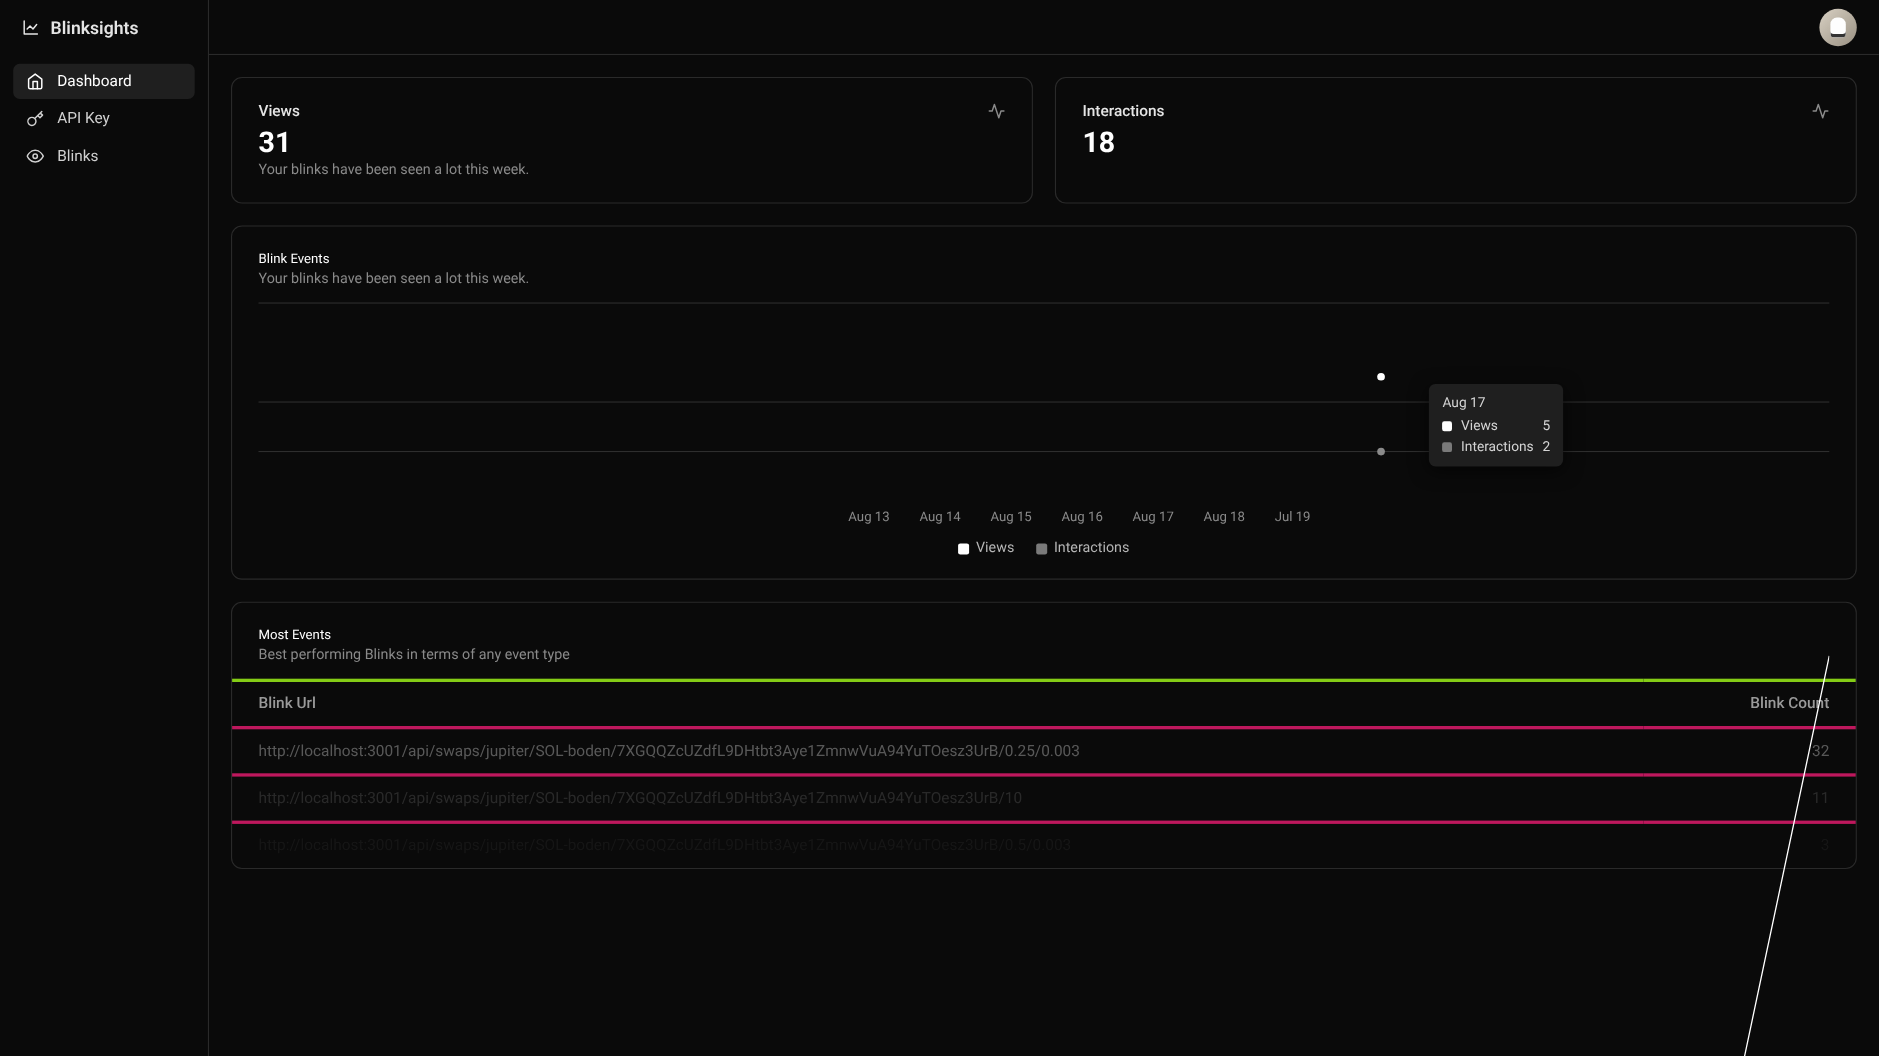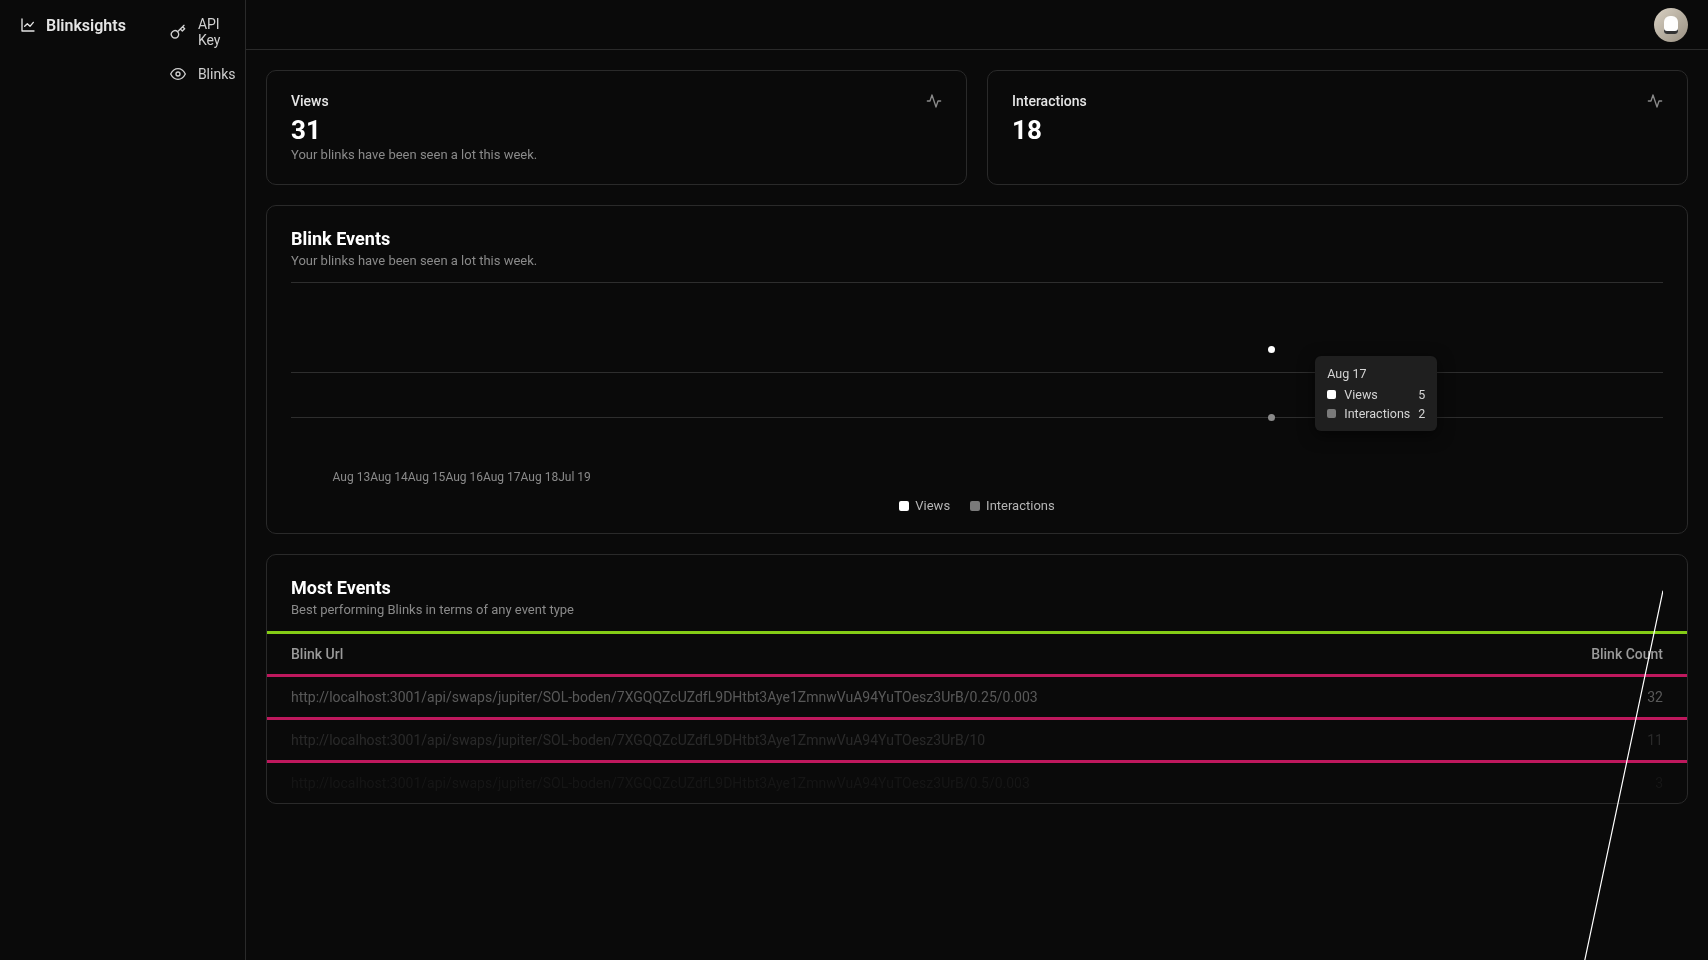--- a/index.html
+++ b/index.html
@@ -1,20 +1,20 @@
 <!DOCTYPE html>
 <html><head>
 <meta charset="utf-8">
 <style>
 * { margin: 0; padding: 0; box-sizing: border-box; }
 html, body { width: 100%; height: 100%; background: #0a0a0a; color: #e5e5e5; font-family: -apple-system, BlinkMacSystemFont, "Segoe UI", Roboto, Helvetica, Arial, sans-serif; font-size: 14px; overflow: hidden; }
 
 .app { display: flex; width: 100%; height: 100%; }
 
-.sidebar { width: 246px; border-right: 1px solid #2a2a2a; display: flex; flex-direction: row; }
+.sidebar { width: 190px; border-right: 1px solid #2a2a2a; display: flex; flex-direction: column; }
 .sidebar-header { height: 50px; display: flex; align-items: center; gap: 10px; padding: 0 20px; font-weight: 600; font-size: 16px; }
 .sidebar-nav { padding: 8px 12px; display: flex; flex-direction: column; gap: 2px; }
 .sidebar-item { display: flex; align-items: center; gap: 12px; padding: 8px 12px; border-radius: 6px; color: #d0d0d0; cursor: pointer; font-size: 14px; }
 .sidebar-item.active { background: #1f1f1f; color: #fff; }
 .sidebar-icon { width: 16px; height: 16px; display: inline-flex; align-items: center; justify-content: center; }
 
 .main { flex: 1; overflow-y: auto; }
 .main-header { height: 50px; border-bottom: 1px solid #2a2a2a; display: flex; align-items: center; justify-content: flex-end; padding: 0 20px; }
 .avatar { width: 34px; height: 34px; border-radius: 50%; background: linear-gradient(135deg,#d9d1c4 0%, #b8b0a2 50%, #9a9183 100%); display:flex; align-items:center; justify-content:center; font-size:18px; }
 .avatar::after{ content:""; width:14px; height:18px; background:#fefefe; border-radius:6px 6px 3px 3px; position:relative; box-shadow: inset 0 -3px 0 #333; }
@@ -23,29 +23,29 @@
 
 .cards-row { display: flex; gap: 20px; }
 .card { flex: 1; border: 1px solid #2a2a2a; border-radius: 10px; padding: 22px 24px; position: relative; }
 .card-title { font-size: 14px; font-weight: 500; color: #e5e5e5; }
 .card-value { font-size: 26px; font-weight: 700; margin-top: 6px; color: #fff; }
 .card-sub { font-size: 13px; color: #8a8a8a; margin-top: 2px; }
 .card-icon { position: absolute; top: 22px; right: 24px; color: #8a8a8a; }
 
 .panel { border: 1px solid #2a2a2a; border-radius: 10px; }
 .panel-header { padding: 22px 24px 14px 24px; }
-.panel-title { font-size: 18px; font-weight: 700; color: #fff; }
+.panel-title { font-size: 12px; font-weight: 400; color: #fff; }
 .panel-sub { font-size: 13px; color: #8a8a8a; margin-top: 4px; }
 .panel-body { padding: 0 0 20px 0; }
 
 .chart-wrap { position: relative; width: 100%; padding: 0 24px; }
 .chart-area { position: relative; height: 180px; border-top:0; }
 .grid-line { position: absolute; left:0; right:0; border-top:1px solid #2e2e2e; }
 .chart-svg { position:absolute; inset:0; }
-.x-axis { display:flex; justify-content:flex-start; padding: 8px 4px 0 4px; font-size:12px; color:#8a8a8a; }
+.x-axis { display:flex; justify-content:center; padding: 8px 4px 0 4px; font-size:12px; color:#8a8a8a;gap:27px; }
 .x-axis span:first-child { opacity:0; } 
 .legend { display:flex; justify-content:center; gap:20px; padding-top:14px; font-size:13px; color:#b5b5b5; }
 .legend-item { display:flex; align-items:center; gap:6px; }
 .legend-swatch { width:10px; height:10px; border-radius:2px; }
 .legend-swatch.views { background:#fff; }
 .legend-swatch.inter { background:#7a7a7a; }
 
 .tooltip { position:absolute; background:#1f1f1f; border-radius:6px; padding:10px 12px; font-size:12.5px; color:#d4d4d4; min-width:110px; box-shadow:0 4px 16px rgba(0,0,0,.6); }
 .tooltip-title { margin-bottom:6px; }
 .tooltip-row { display:flex; align-items:center; gap:8px; justify-content:space-between; }
@@ -74,20 +74,29 @@
     <div class="sidebar-header">
       <span class="sidebar-icon">
         <svg width="18" height="18" viewBox="0 0 24 24" fill="none" stroke="currentColor" stroke-width="2" stroke-linecap="round" stroke-linejoin="round">
             <path d="M3 3v18h18"></path>
             <path d="M7 14l4-4 4 4 5-6"></path>
           </svg>
       </span>
       <span>Blinksights</span>
     </div>
     <nav class="sidebar-nav">
+      <div class="sidebar-item active">
+        <span class="sidebar-icon">
+          <svg width="16" height="16" viewBox="0 0 24 24" fill="none" stroke="currentColor" stroke-width="2" stroke-linecap="round" stroke-linejoin="round">
+              <path d="M3 9l9-7 9 7v11a2 2 0 0 1-2 2H5a2 2 0 0 1-2-2z"></path>
+              <polyline points="9 22 9 12 15 12 15 22"></polyline>
+            </svg>
+        </span>
+        <span>Dashboard</span>
+      </div>
       <div class="sidebar-item">
         <span class="sidebar-icon">
           <svg width="16" height="16" viewBox="0 0 24 24" fill="none" stroke="currentColor" stroke-width="2" stroke-linecap="round" stroke-linejoin="round">
               <path d="M21 2l-2 2m-7.61 7.61a5.5 5.5 0 1 1-7.778 7.778 5.5 5.5 0 0 1 7.777-7.777zm0 0L15.5 7.5m0 0l3 3L22 7l-3-3m-3.5 3.5L19 4"></path>
             </svg>
         </span>
         <span>API Key</span>
       </div>
       <div class="sidebar-item">
         <span class="sidebar-icon">

